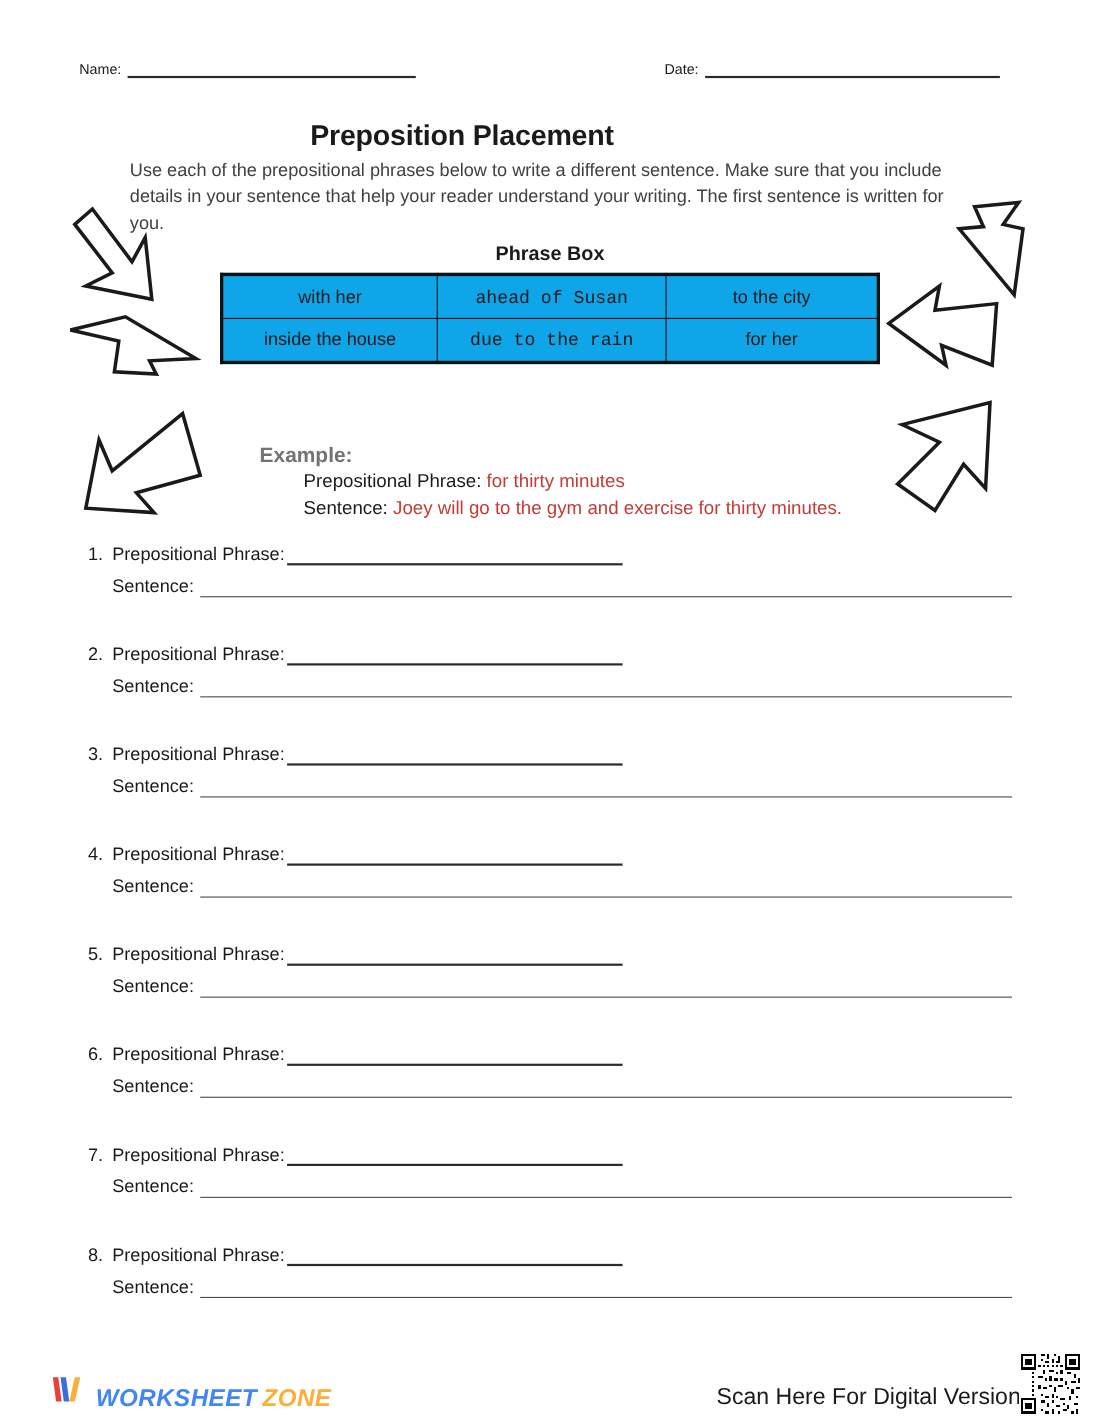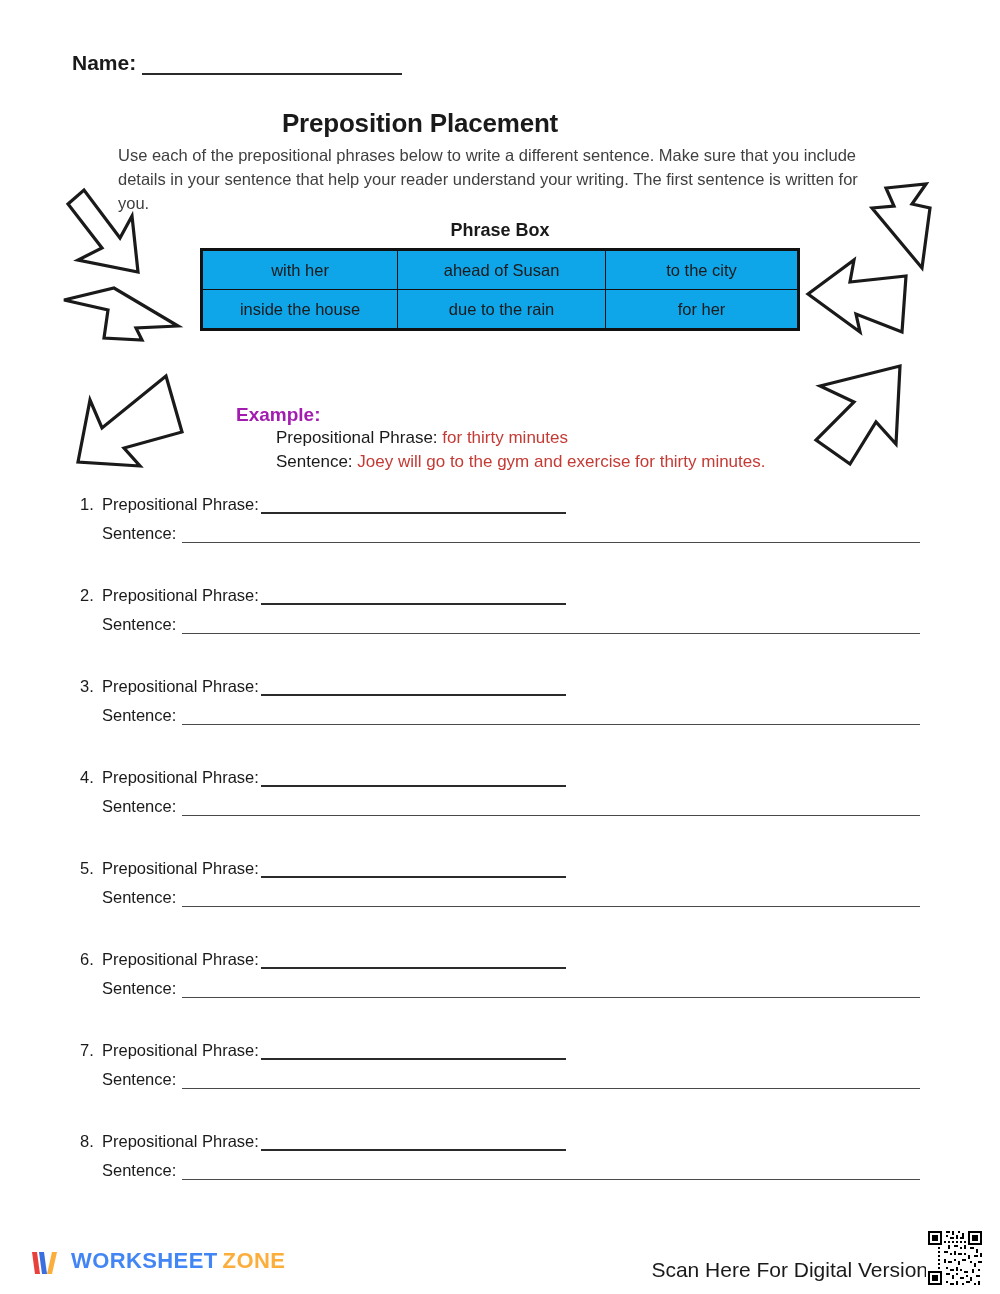--- a/index.html
+++ b/index.html
@@ -17,21 +17,21 @@
   .page { position: relative; width: 1000px; height: 1294px; }
 
   
   .hdr-row {
     position: absolute;
     top: 52px; left: 72px; right: 78px;
     display: flex;
     align-items: flex-end;
   }
   .hdr-field { display: flex; align-items: flex-end; }
-  .hdr-label { font-size: 21px; color: #1a1a1a; line-height: 1; padding-bottom: 2px; font-weight: bold; }
+  .hdr-label { font-size: 13px; color: #1a1a1a; line-height: 1; padding-bottom: 2px; }
   .hdr-rule {
     border-bottom: 2px solid #2b2b2b;
     height: 19px;
   }
   .name-field { width: 330px; }
   .name-rule { width: 262px; margin-left: 6px; }
   .spacer { flex: 1; }
   .date-field { width: 318px; }
   .date-rule { width: 268px; margin-left: 6px; }
 
@@ -76,26 +76,26 @@
   .phrase-table td {
     border: 1.5px solid #111;
     height: 40px;
     text-align: center;
     vertical-align: middle;
     font-size: 16.5px;
     color: #1a1a1a;
     padding: 0 4px;
   }
   .phrase-table td:nth-child(1) { width: 197px; }
-  .phrase-table td:nth-child(2) { width: 209px; }
+  .phrase-table td:nth-child(2) { width: 209px; font-family: Liberation Mono, monospace; }
   .phrase-table td:nth-child(3) { width: 194px; }
 
   
   .example-wrap { position: absolute; top: 404px; left: 236px; }
-  .example-label { font-size: 19px; font-weight: bold; color: #a21caf; }
+  .example-label { font-size: 19px; font-weight: bold; color: #737373; }
   .ex-line { font-size: 17px; line-height: 24px; margin-left: 40px; color: #1a1a1a; white-space: nowrap; }
   .ex-red { color: #C43A35; }
 
   
   .items { position: absolute; top: 494px; left: 0; width: 1000px; }
   .item { position: relative; height: 91px; }
   .item-phrase {
     position: absolute; left: 80px; top: 0;
     display: flex; align-items: flex-end;
   }
@@ -114,21 +114,21 @@
   .arrow { position: absolute; }
   .arrow svg { display: block; overflow: visible; }
   .arrow polygon { fill: #ffffff; stroke: #1a1a1a; stroke-width: 3.2; stroke-linejoin: miter; }
 
   .arrow-tl { top: 186px; left: 62px; }
   .arrow-l2 { top: 282px; left: 62px; }
   .arrow-l3 { top: 372px; left: 68px; }
   .arrow-tr { top: 182px; left: 868px; }
   .arrow-r2 { top: 248px; left: 806px; }
   .arrow-r3 { top: 364px; left: 814px; }
-  .logo { position: absolute; left: 28px; top: 1248px; display: flex; align-items: flex-start; }
+  .logo { position: absolute; left: 44px; top: 1248px; display: flex; align-items: flex-end; font-style: italic; }
   .logo-mark { width: 34px; height: 36px; margin-right: 9px; }
   .logo-text { font-size: 22px; font-weight: bold; letter-spacing: 0.4px; }
   .logo-worksheet { color: #4285F4; }
   .logo-zone { color: #FBAE3C; margin-left: 5px; }
 
   .scan-text {
     position: absolute; right: 72px; top: 1258px;
     font-size: 21px; color: #1a1a1a;
   }
   .qr { position: absolute; right: 16px; top: 1229px; width: 58px; height: 58px; }
@@ -138,20 +138,24 @@
 <body>
 
 <div class="page">
 
   <div class="hdr-row">
     <div class="hdr-field name-field">
       <span class="hdr-label">Name:</span>
       <span class="hdr-rule name-rule"></span>
     </div>
     <div class="spacer"></div>
+    <div class="hdr-field date-field">
+      <span class="hdr-label">Date:</span>
+      <span class="hdr-rule date-rule"></span>
+    </div>
   </div>
 
   <div class="title">Preposition Placement</div>
 
   <div class="instructions">Use each of the prepositional phrases below to write a different sentence.  Make sure that you include details in your sentence that help your reader understand your writing.  The first sentence is written for you.</div>
 
   <div class="arrow arrow-tl">
     <svg width="82" height="90" viewBox="0 0 82 90">
       <polygon points="6,18 22,4 58,52 70,30 76,86 16,74 40,62 6,18"></polygon>
     </svg>

